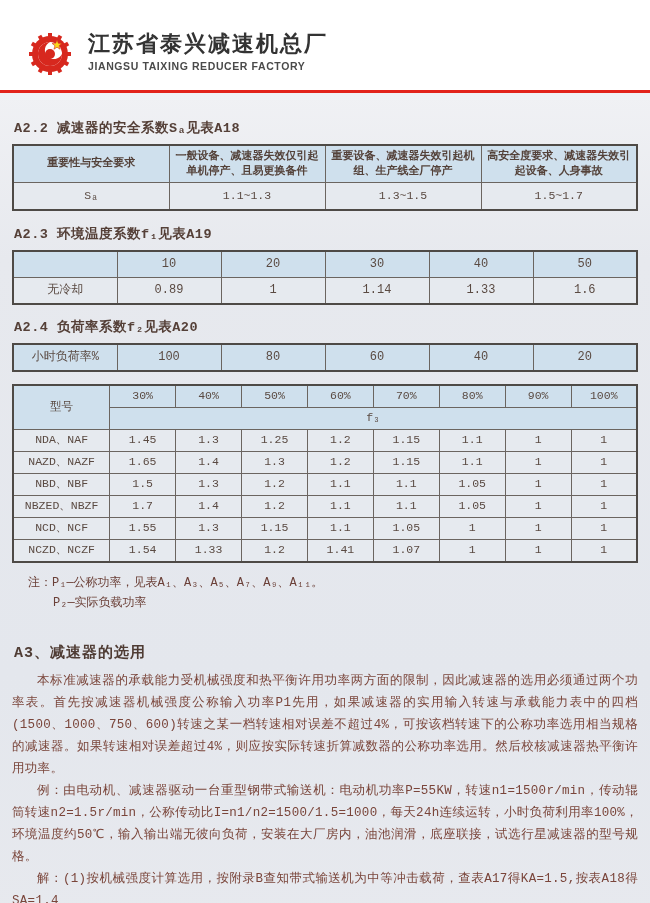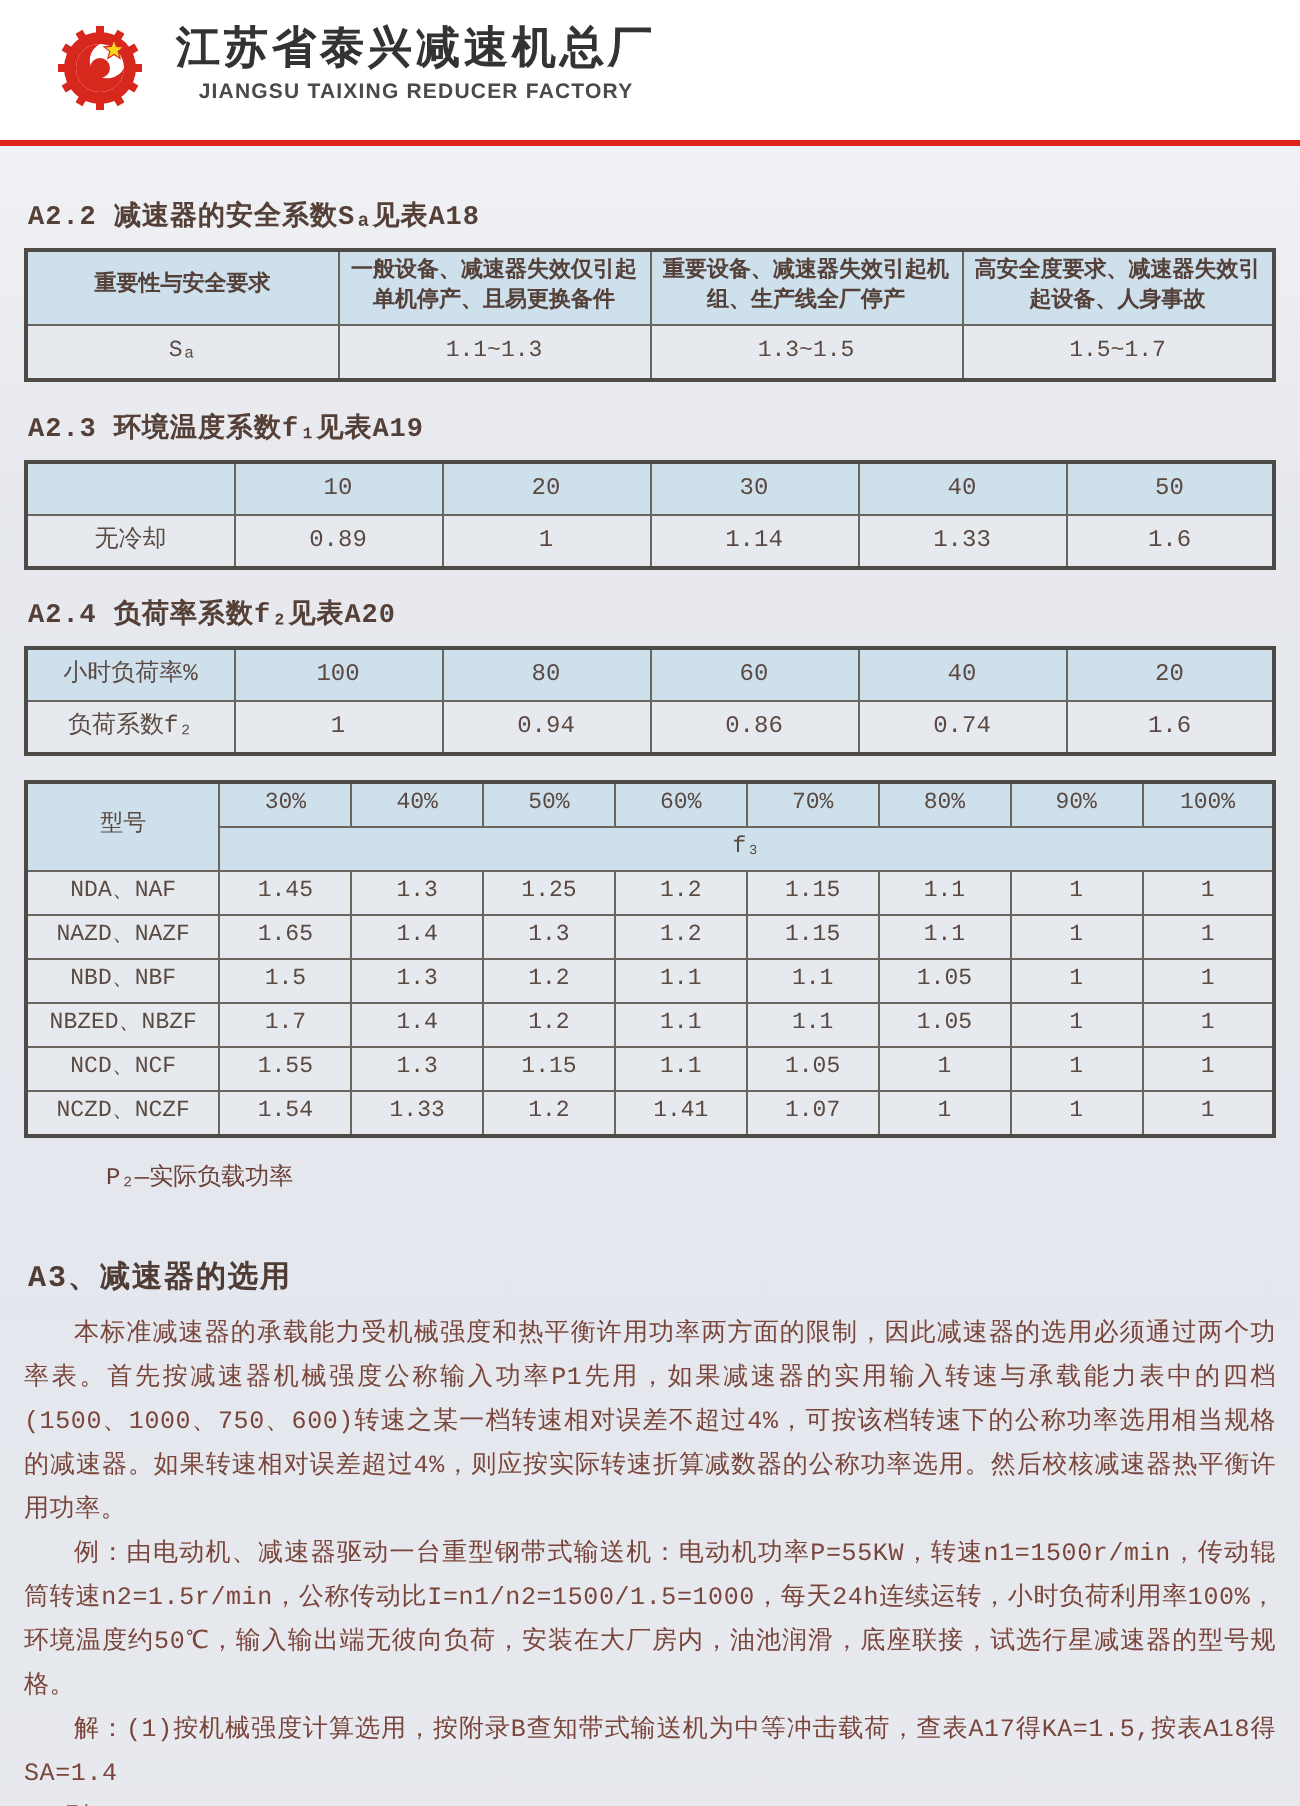--- a/index.html
+++ b/index.html
@@ -1,24 +1,24 @@
 <!DOCTYPE html>
 <html><head>
 <meta charset="utf-8">
 <style>
   html,body{margin:0;padding:0;}
   body{font-family:"Liberation Sans","DejaVu Sans",sans-serif;background:#fff;}
   .page{position:relative;width:650px;height:903px;overflow:hidden;background:#fff;}
 
   
-  .header{height:70px;background:#ffffff;position:relative;}
+  .header{height:70px;background:#ffffff;position:relative;margin-top:20px;}
   .logo{position:absolute;left:26px;top:10px;width:48px;height:48px;}
   .company{position:absolute;left:88px;top:11px;}
   .company-cn{font-size:22px;font-weight:bold;color:#333;letter-spacing:2px;line-height:26px;}
-  .company-en{font-size:10.5px;font-weight:bold;color:#4a4a4a;letter-spacing:0.6px;margin-top:3px;text-align:center;}
+  .company-en{font-size:10.5px;font-weight:bold;color:#4a4a4a;letter-spacing:0.6px;margin-top:3px;}
   .red-line{height:3px;background:#e2231a;}
 
   
   .scan{height:830px;background:linear-gradient(to bottom,#f0f1f4 0%,#e7e9ee 20%,#e4e7ed 70%,#e7e9ee 100%);padding:26px 12px 4px 12px;box-sizing:border-box;font-family:Liberation Mono, monospace;}
 
   .sec-heading{font-size:13.5px;font-weight:bold;color:#554038;margin:0 0 7px 2px;letter-spacing:0.5px;}
   .gap1{height:14px;} .gap2{height:13px;} .gap3{height:12px;}
 
   table{border-collapse:collapse;width:100%;table-layout:fixed;background:#e6eaef;}
   table{border:2px solid #4e4a46;}
@@ -130,28 +130,20 @@
     <table class="t20">
       <tbody>
           <tr>
         <td class="hd">小时负荷率%</td>
         <td class="hd">100</td>
         <td class="hd">80</td>
         <td class="hd">60</td>
         <td class="hd">40</td>
         <td class="hd">20</td>
       </tr>
-      <tr>
-        <td>负荷系数f₂</td>
-        <td>1</td>
-        <td>0.94</td>
-        <td>0.86</td>
-        <td>0.74</td>
-        <td>1.6</td>
-      </tr>
     </tbody>
       </table>
 
     <div class="gap3"></div>
 
     <table class="t21">
       <colgroup>
         <col class="model-col">
           <col>
           <col>
@@ -240,20 +232,21 @@
         <td>1.41</td>
         <td>1.07</td>
         <td>1</td>
         <td>1</td>
         <td>1</td>
       </tr>
     </tbody>
       </table>
 
     <div class="note">
+      <div>注：P₁—公称功率，见表A₁、A₃、A₅、A₇、A₉、A₁₁。</div>
       <div class="note-line2">P₂—实际负载功率</div>
     </div>
 
     <div class="a3-heading">A3、减速器的选用</div>
     <p class="para ind">本标准减速器的承载能力受机械强度和热平衡许用功率两方面的限制，因此减速器的选用必须通过两个功率表。首先按减速器机械强度公称输入功率P1先用，如果减速器的实用输入转速与承载能力表中的四档(1500、1000、750、600)转速之某一档转速相对误差不超过4%，可按该档转速下的公称功率选用相当规格的减速器。如果转速相对误差超过4%，则应按实际转速折算减数器的公称功率选用。然后校核减速器热平衡许用功率。</p>
     <p class="para ind">例：由电动机、减速器驱动一台重型钢带式输送机：电动机功率P=55KW，转速n1=1500r/min，传动辊筒转速n2=1.5r/min，公称传动比I=n1/n2=1500/1.5=1000，每天24h连续运转，小时负荷利用率100%，环境温度约50℃，输入输出端无彼向负荷，安装在大厂房内，油池润滑，底座联接，试选行星减速器的型号规格。</p>
     <p class="para ind">解：(1)按机械强度计算选用，按附录B查知带式输送机为中等冲击载荷，查表A17得KA=1.5,按表A18得SA=1.4</p>
     <p class="para eq">则：P2M=P2KASA=55×1.4=115.5kW</p>
 
   </div>

